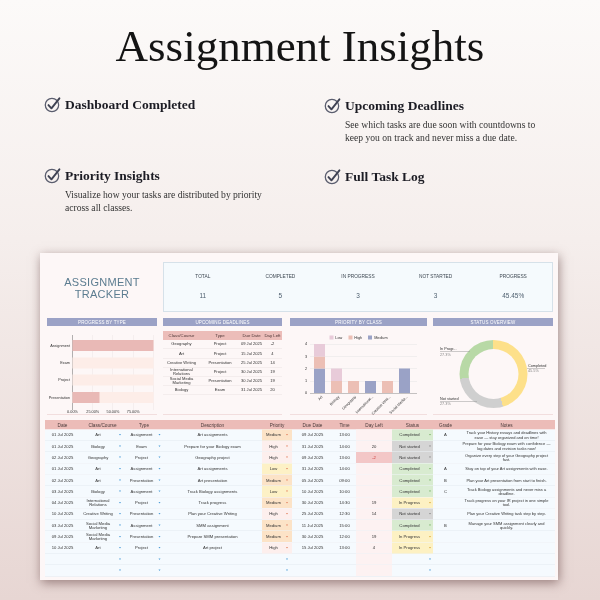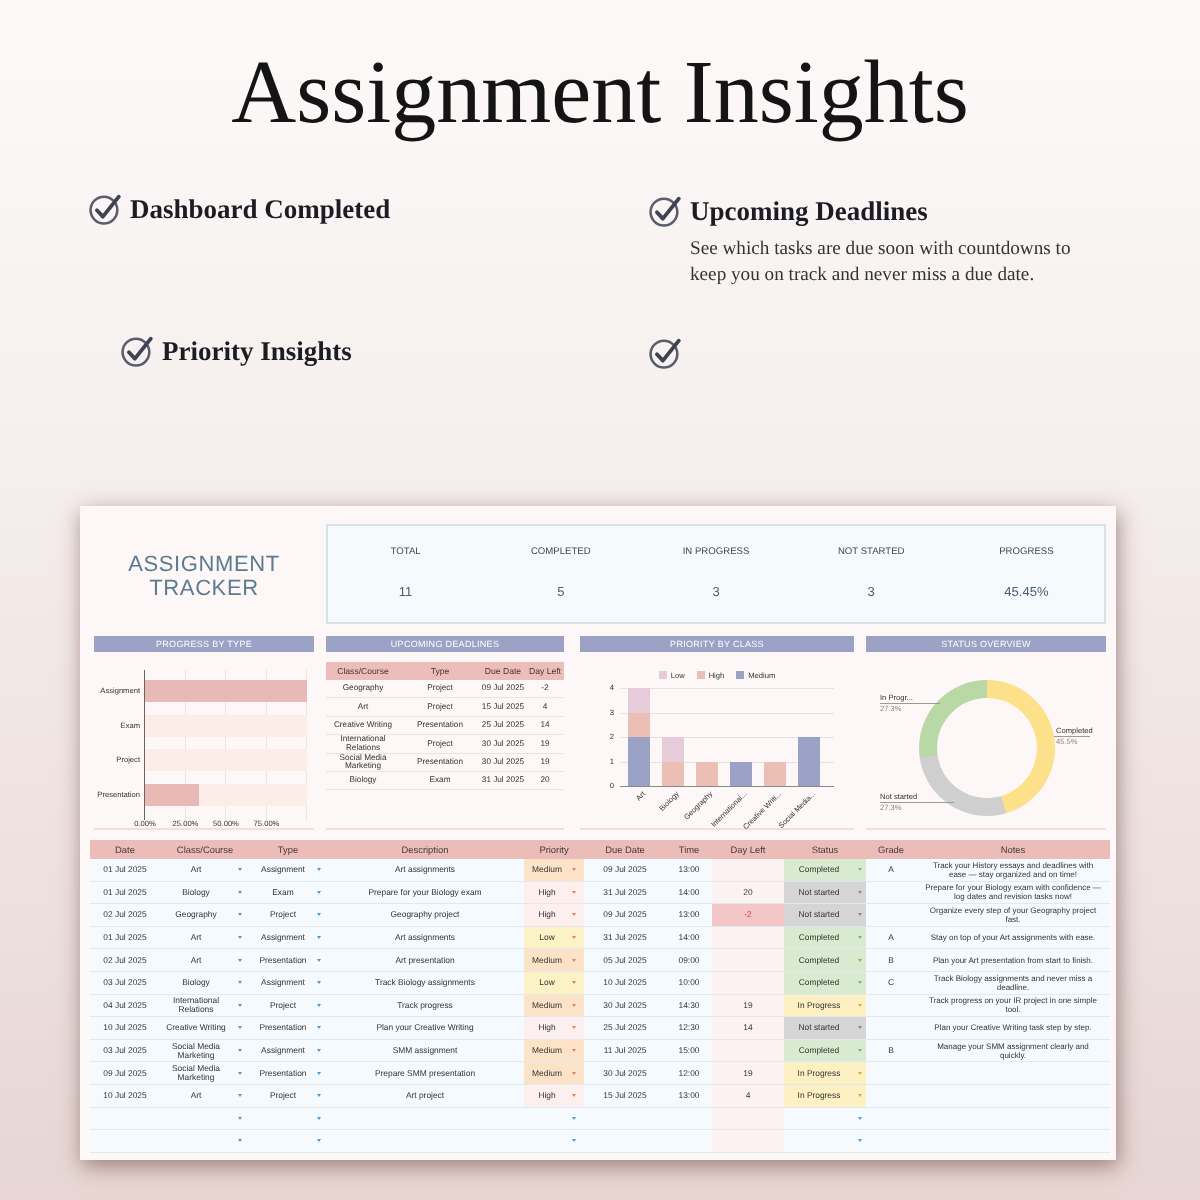--- a/index.html
+++ b/index.html
@@ -5,21 +5,21 @@
 *{box-sizing:border-box;margin:0;padding:0}
 html,body{width:600px;height:600px}
 body{position:relative;overflow:hidden;background:linear-gradient(180deg,#fcfaf9 0%,#f5eeec 40%,#e7d6d3 100%);font-family:"Liberation Serif",serif;color:#1a1a1a}
 .main-title{position:absolute;top:20px;left:0;width:600px;text-align:center;font-size:45px;line-height:52px;font-weight:normal;color:#141414}
 .feature{position:absolute;width:275px}
 .feature .ficon{position:absolute;left:0;top:0;width:17px;height:17px}
 .feature .ftitle{margin-left:21px;font-size:13.5px;line-height:17px;font-weight:bold;color:#1c1c24}
 .feature .fdesc{margin-left:21px;margin-top:4px;font-size:9.6px;line-height:13px;color:#333;white-space:pre-line}
 #f0{left:44px;top:96px}
 #f1{left:324px;top:97px}
-#f2{left:60px;top:167px}
+#f2{left:44px;top:167px}
 #f3{left:324px;top:168px}
 
 .frame{position:absolute;left:40px;top:253px;width:518px;height:327px;background:#fdf7f7;box-shadow:1px 3px 10px rgba(90,55,55,.55);overflow:hidden}
 .fi{position:absolute;left:0;top:0;width:1036px;height:654px;transform:scale(.5);transform-origin:0 0;font-family:"Liberation Sans",sans-serif;color:#333}
 
 .brand{position:absolute;left:16px;top:46px;width:216px;text-align:center;color:#5b7c90;font-size:22px;line-height:24px;letter-spacing:.6px}
 .summary{position:absolute;left:246px;top:18px;width:780px;height:100px;background:#f5fafd;border:2px solid #d6e1e9;display:flex}
 .sum-cell{flex:1;text-align:center}
 .sum-label{margin-top:20px;font-size:9.6px;line-height:12px;color:#3e4852}
 .sum-value{margin-top:26px;font-size:13px;line-height:16px;color:#4d5e6e}
@@ -92,26 +92,29 @@
   <div class="ftitle">Upcoming Deadlines</div>
   <div class="fdesc">See which tasks are due soon with countdowns to
 keep you on track and never miss a due date.</div>
 </div>
 <div class="feature" id="f2">
   <svg class="ficon" viewBox="0 0 16 16">
       <circle cx="7.5" cy="8.5" r="6.3" fill="none" stroke="#5a5d6e" stroke-width="1.2"></circle>
       <path d="M4.2 8.6 L7 11.6 L14.5 2.2" fill="none" stroke="#3f4253" stroke-width="1.8" stroke-linecap="round" stroke-linejoin="round"></path>
     </svg>
   <div class="ftitle">Priority Insights</div>
+  <div class="fdesc">Visualize how your tasks are distributed by priority
+across all classes.</div>
 </div>
 <div class="feature" id="f3">
   <svg class="ficon" viewBox="0 0 16 16">
       <circle cx="7.5" cy="8.5" r="6.3" fill="none" stroke="#5a5d6e" stroke-width="1.2"></circle>
       <path d="M4.2 8.6 L7 11.6 L14.5 2.2" fill="none" stroke="#3f4253" stroke-width="1.8" stroke-linecap="round" stroke-linejoin="round"></path>
     </svg>
+  <div class="ftitle">Full Task Log</div>
 </div>
 
 <div class="frame">
  <div class="fi">
   <div class="brand">
     <div>ASSIGNMENT</div>
     <div>TRACKER</div>
   </div>
 
   <div class="summary">

